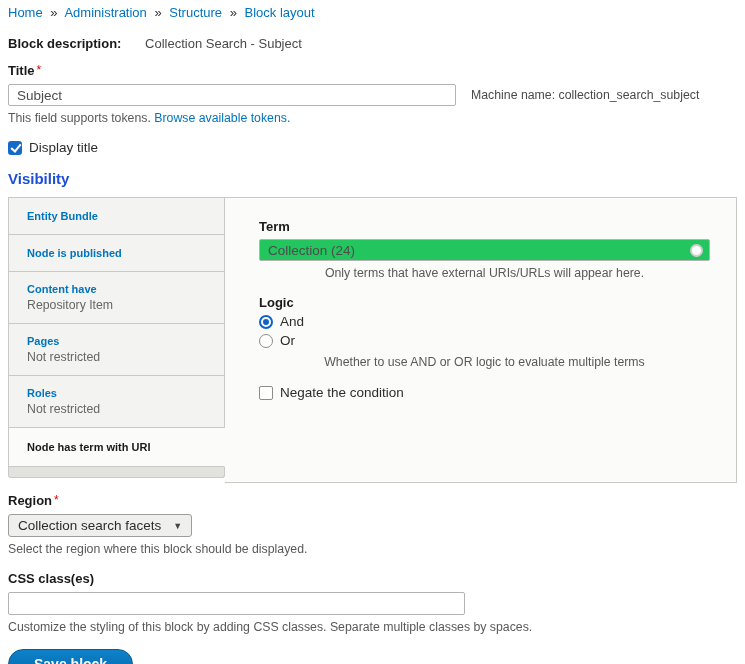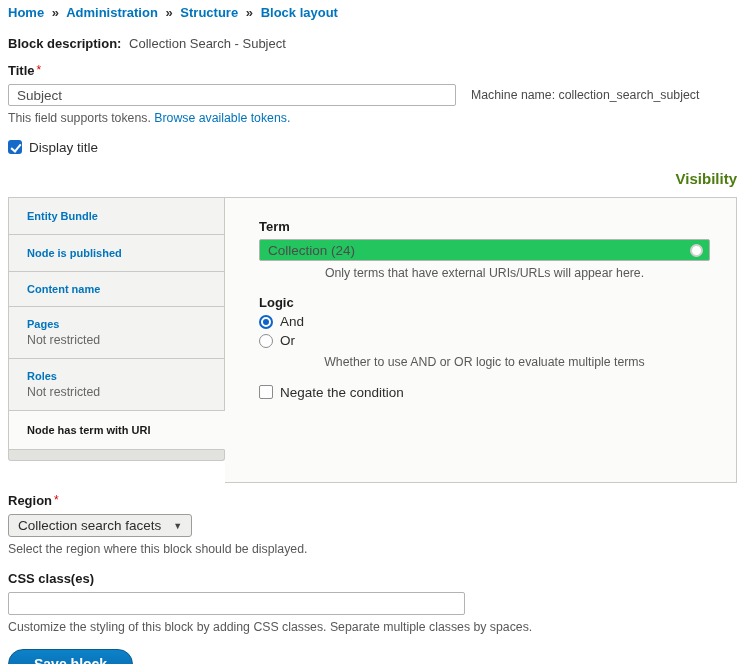--- a/index.html
+++ b/index.html
@@ -7,27 +7,27 @@
   body {
     font-family: "Liberation Sans", sans-serif;
     font-size: 13px;
     color: #232323;
     background: #fff;
     padding: 4px 8px 0 8px;
   }
   a { cursor: pointer; }
 
   
-  .breadcrumb { font-size: 13px; padding-top: 1px; font-weight: bold; }
+  .breadcrumb { font-size: 13px; padding-top: 1px; }
   .crumb-link { color: #0074bd; text-decoration: none; }
   .crumb-sep { color: #333; margin: 0 4px; }
 
   
   .block-desc { margin-top: 16px; font-size: 13px; color: #4a4a4a; }
-  .block-desc .bd-label { font-weight: bold; color: #1a1a1a; margin-right: 4px; }
+  .block-desc .bd-label { font-weight: bold; color: #1a1a1a; margin-right: 20px; }
 
   
   .form-label { font-weight: bold; font-size: 13px; color: #1a1a1a; display: inline-block; }
   .req { color: #e00000; font-size: 12px; vertical-align: top; margin-left: 2px; }
   .text-input {
     border: 1px solid #b3b3b1; border-radius: 2px; background: #fff;
     font-family: "Liberation Sans", sans-serif; font-size: 13.5px; color: #4d4d4d;
     height: 22px; padding: 2px 8px; outline: none; display: block;
   }
   .help-text { color: #595959; font-size: 12.3px; margin-top: 5px; }
@@ -43,24 +43,24 @@
   .cb { width: 14px; height: 14px; background: #1569c9; border-radius: 3px; position: relative; }
   .cb::after {
     content: ""; position: absolute; left: 4.5px; top: 1.5px; width: 4px; height: 8px;
     border: solid #fff; border-width: 0 2px 2px 0; transform: rotate(40deg);
   }
   .cb-off { width: 14px; height: 14px; background: #fff; border: 1px solid #8c8c8c; border-radius: 2px; }
   .rd-on { width: 14px; height: 14px; border-radius: 50%; border: 2px solid #0e62cb; background: #fff; position: relative; }
   .rd-on::after { content: ""; position: absolute; left: 2px; top: 2px; width: 6px; height: 6px; border-radius: 50%; background: #0e62cb; }
   .rd-off { width: 14px; height: 14px; border-radius: 50%; border: 1px solid #8c8c8c; background: #fff; }
 
-  .check-row { display: flex; align-items: flex-start; gap: 7px; cursor: pointer; }
+  .check-row { display: flex; align-items: center; gap: 7px; cursor: pointer; }
   .display-title-row { margin-top: 15px; font-size: 13.5px; color: #2d2d2d; }
 
-  .section-heading { font-size: 15px; font-weight: bold; color: #4d7c0f; margin-top: 15px; text-align: right; }
+  .section-heading { font-size: 15px; font-weight: bold; color: #1d4ed8; margin-top: 15px; }
 
   
   .vtabs { display: flex; align-items: flex-start; margin-top: 10px; }
   .vt-menu { width: 217px; flex: none; }
   .vt-item {
     background: #f3f3f1; border: 1px solid #c9c9c5; border-top: none;
     padding: 12px 10px 12px 18px; cursor: pointer;
   }
   .vt-item:first-child { border-top: 1px solid #c9c9c5; }
   .vt-item.two-line { padding-top: 11px; padding-bottom: 11px; }
@@ -149,21 +149,22 @@
 
 <div class="vtabs">
   <div class="vt-menu">
     <div class="vt-item">
       <div class="vt-label">Entity Bundle</div>
     </div>
     <div class="vt-item">
       <div class="vt-label">Node is published</div>
     </div>
     <div class="vt-item two-line">
-      <div class="vt-label">Content name</div>
+      <div class="vt-label">Content have</div>
+      <div class="vt-summary">Repository Item</div>
     </div>
     <div class="vt-item two-line">
       <div class="vt-label">Pages</div>
       <div class="vt-summary">Not restricted</div>
     </div>
     <div class="vt-item two-line">
       <div class="vt-label">Roles</div>
       <div class="vt-summary">Not restricted</div>
     </div>
     <div class="vt-item active">

